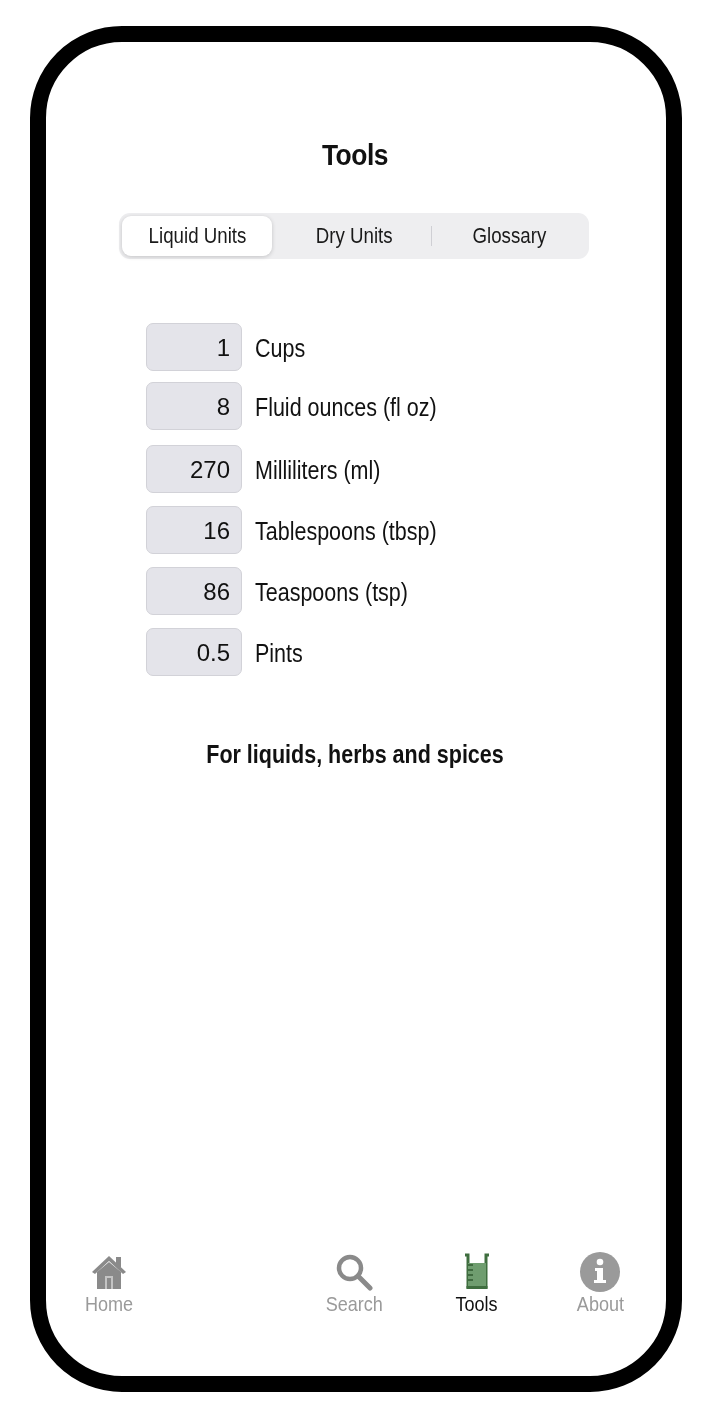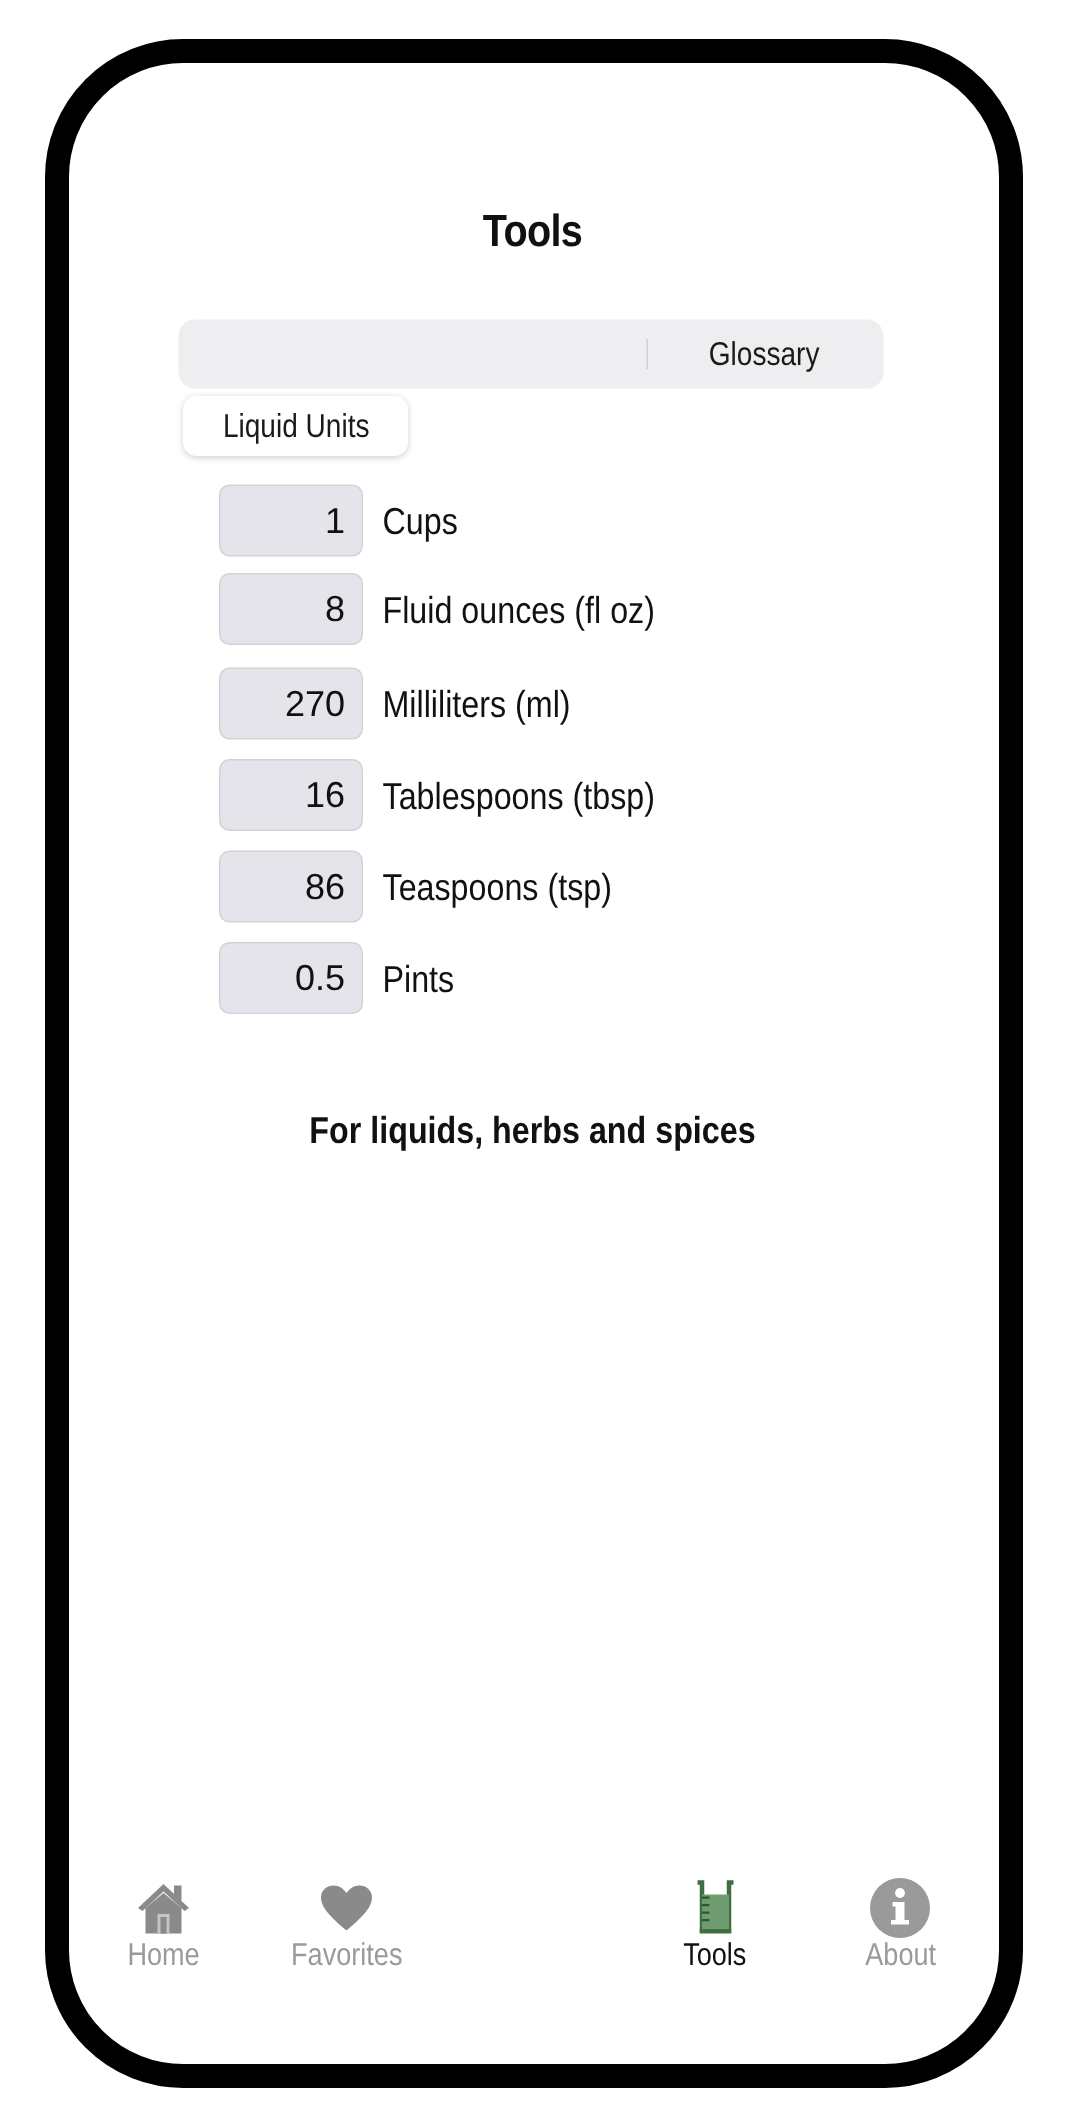--- a/index.html
+++ b/index.html
@@ -33,22 +33,25 @@
   .tab.active .label { color:#111; }
 </style>
 </head>
 <body>
 
 <div class="phone"></div>
 
 <div class="title">Tools</div>
 
 <div class="segmented">
-  <div class="seg active" style="left:3px;margin-top:48px;">
+  <div class="seg active" style="left:3px;">
       <span>Liquid Units</span>
+    </div>
+  <div class="seg" style="left:160px;">
+      <span>Dry Units</span>
     </div>
   <div class="seg-divider" style="left:312px;"></div>
   <div class="seg" style="left:315px;justify-content:center;">
       <span>Glossary</span>
     </div>
 </div>
 
 <div class="rows">
   <div class="row">
     <div class="val">1</div>
@@ -84,27 +87,28 @@
       <svg width="38" height="36" viewBox="0 0 38 36">
         <rect x="26" y="3" width="5" height="10" fill="#8a8a8a"></rect>
         <polygon points="19,2 36,18 33,20 19,7 5,20 2,18" fill="#8a8a8a"></polygon>
         <polygon points="7,18 19,8 31,18 31,35 7,35" fill="#8a8a8a"></polygon>
         <rect x="15" y="22" width="8" height="13" fill="#c4c4c4"></rect>
         <rect x="17" y="24" width="4" height="11" fill="#8a8a8a"></rect>
       </svg>
     </div>
     <span class="label">Home</span>
   </div>
-  <div class="tab" style="left:128px;">
+  <div class="tab" style="left:251px;">
     <div class="icon">
-      <svg width="36" height="32" viewBox="0 0 36 32">
-        <path d="M18 31 C6 21 1 15 1 9 C1 4 5 1 9.5 1 C13 1 16 3 18 6 C20 3 23 1 26.5 1 C31 1 35 4 35 9 C35 15 30 21 18 31 Z" fill="#8a8a8a"></path>
+      <svg width="40" height="38" viewBox="0 0 40 38">
+        <circle cx="16" cy="15" r="11" stroke="#8a8a8a" stroke-width="4.5" fill="none"></circle>
+        <line x1="24" y1="23" x2="36" y2="35" stroke="#8a8a8a" stroke-width="5" stroke-linecap="round"></line>
       </svg>
     </div>
-    <span class="label">Favorites</span>
+    <span class="label">Search</span>
   </div>
   <div class="tab active" style="left:374px;">
     <div class="icon">
       <svg width="30" height="38" viewBox="0 0 30 38">
         <path d="M3 2 L6 2 L6 34 L24 34 L24 2 L27 2" stroke="#3f6e3f" stroke-width="3" fill="none"></path>
         <rect x="6" y="10" width="18" height="24" fill="#6f9d6f"></rect>
         <rect x="4.5" y="33" width="21" height="3" fill="#3f6e3f"></rect>
         <line x1="6" y1="12" x2="11" y2="12" stroke="#2f5a2f" stroke-width="1.5"></line>
         <line x1="6" y1="17" x2="11" y2="17" stroke="#2f5a2f" stroke-width="1.5"></line>
         <line x1="6" y1="22" x2="11" y2="22" stroke="#2f5a2f" stroke-width="1.5"></line>

